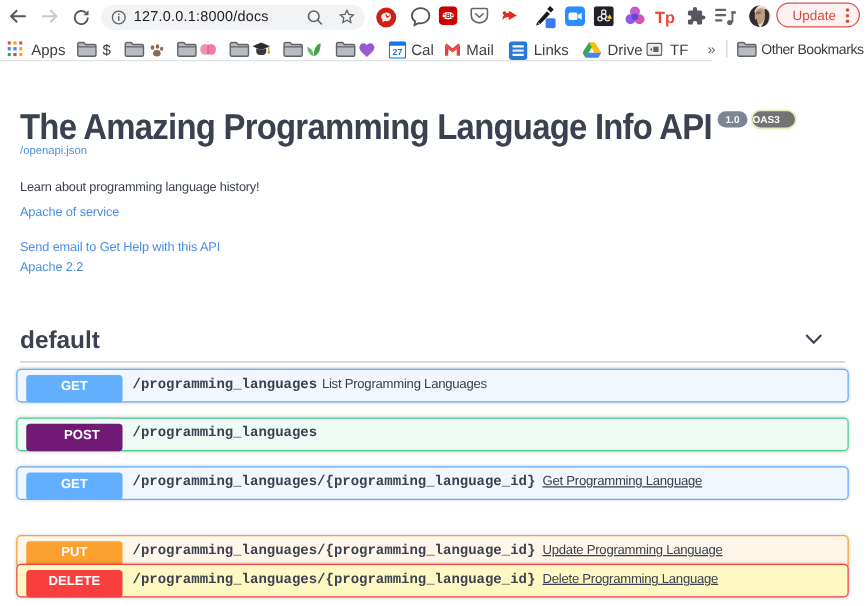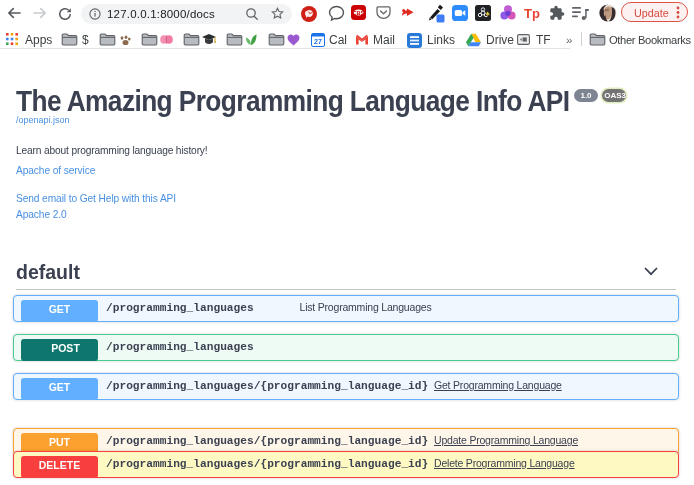--- a/index.html
+++ b/index.html
@@ -9,44 +9,44 @@
   
   #toolbar { position:absolute; left:0; top:0; width:694px; height:28px; background:#fff; }
   #omnibox { position:absolute; left:81px; top:4px; width:211px; height:20px; background:#f1f3f4; border-radius:10px; }
   #urltext { position:absolute; left:107px; top:8px; font-size:11.5px; color:#202124; letter-spacing:0.2px; }
   
   #bookbar { position:absolute; left:0; top:28px; width:570px; height:21px; background:#fff; border-bottom:1px solid #e2e3e5; }
   .bktext { position:absolute; top:5px; font-size:12px; color:#3c4043; white-space:nowrap; }
   
   #title { position:absolute; left:16px; top:85px; font-size:26.3px; font-weight:bold; color:#3b4151; letter-spacing:-0.6px; transform:scaleY(1.1); transform-origin:0 0; }
   #b10 { position:absolute; left:574px; top:89px; width:24px; height:13px; background:#7d8492; border-radius:7px; color:#fff; font-size:8px; font-weight:bold; text-align:center; line-height:13px; }
-  #boas { position:absolute; left:602px; top:89px; width:24px; height:13px; background:#737373; border-radius:7px; color:#fff; font-size:8px; font-weight:bold; text-align:right; line-height:13px; box-shadow:0 0 0 1.5px rgba(137,191,4,.25); }
+  #boas { position:absolute; left:602px; top:89px; width:34px; height:13px; background:#737373; border-radius:7px; color:#fff; font-size:8px; font-weight:bold; text-align:left; line-height:13px; box-shadow:0 0 0 1.5px rgba(137,191,4,.25); }
   .link { color:#4990e2; text-decoration:none; }
   #openapi { position:absolute; left:16px; top:115px; font-size:9px; }
   #desc { position:absolute; left:16px; top:144.6px; font-size:10.2px; letter-spacing:-0.15px; color:#3b4151; }
   #tos  { position:absolute; left:16px; top:164.6px; font-size:10.2px; letter-spacing:-0.1px; }
   #help1 { position:absolute; left:16px; top:180.6px; font-size:10.2px; letter-spacing:-0.1px; }
   #help2 { position:absolute; left:16px; top:192.6px; font-size:10.2px; letter-spacing:-0.1px; }
   #lic { position:absolute; left:16px; top:208.6px; font-size:10.2px; letter-spacing:-0.1px; }
   #deftitle { position:absolute; left:16px; top:261px; font-size:19.5px; font-weight:bold; color:#3b4151; }
   #defline { position:absolute; left:16px; top:289px; width:660px; height:1px; background:rgba(59,65,81,.3); }
   
   .opblock { position:absolute; left:13px; width:666px; height:27px; border-radius:4px; border:1px solid; box-shadow:0 0 3px rgba(0,0,0,.19); }
   .opblock .method { position:absolute; left:7px; top:4px; width:77px; height:22px; border-radius:3px; color:#fff; font-size:10.5px; font-weight:bold; text-align:center; line-height:18px; font-family:"Liberation Sans", sans-serif; }
   .opblock .path { position:absolute; left:92px; top:6px; font-family:"Liberation Mono", monospace; font-weight:bold; font-size:11.2px; color:#3b4151; }
   .opblock .opdesc { position:absolute; top:5px; font-size:10.5px; letter-spacing:-0.2px; color:#3b4151; }
   .op-get    { border-color:#61affe; background:#f0f7ff; }
   .op-get .method { background:#61affe; }
   .op-post   { border-color:#49cc90; background:#eefaf4; }
-  .op-post .method { background:#0f766e;padding-left:12px; }
+  .op-post .method { background:#701a75;padding-left:12px; }
   .op-put    { border-color:#fca130; background:#fff6ea;margin-top:16px; }
   .op-put .method { background:#fca130; }
   .op-delete { border-color:#f93e3e; background:#fef9c3; }
   .op-delete .method { background:#f93e3e; }
-  .sdesc { left:243.5px;margin-left:42px; }
+  .sdesc { left:243.5px; }
   .ldesc { left:420px;text-decoration:underline; }
 </style>
 </head>
 <body>
 <div id="page">
 
   <div id="toolbar">
 
     <svg class="abs" style="left:7px;top:5px" width="14" height="16" viewBox="0 0 14 16">
       <path d="M13 8H1.8M6.3 3.6L1.8 8l4.5 4.4" fill="none" stroke="#55585c" stroke-width="1.6" stroke-linecap="round" stroke-linejoin="round"></path>
@@ -288,21 +288,21 @@
     <div class="bktext" style="left:609px;font-size:11.2px;top:5.5px;letter-spacing:-0.35px;">Other Bookmarks</div>
   </div>
 
   <div id="title">The Amazing Programming Language Info API</div>
   <div id="b10">1.0</div>
   <div id="boas">OAS3</div>
   <div id="openapi"><a class="link" href="#">/openapi.json</a></div>
   <div id="desc">Learn about programming language history!</div>
   <div id="tos"><a class="link" href="#">Apache of service</a></div>
   <div id="help2"><a class="link" href="#">Send email to Get Help with this API</a></div>
-  <div id="lic"><a class="link" href="#">Apache 2.0</a></div>
+  <div id="lic"><a class="link" href="#">Apache 2.2</a></div>
 
   <div id="deftitle">default</div>
   <svg class="abs" style="left:644px;top:267px" width="14" height="9" viewBox="0 0 14 9">
     <path d="M1 1l6 6.2L13 1" fill="none" stroke="#3b4151" stroke-width="1.7"></path>
   </svg>
   <div id="defline"></div>
 
   <div class="opblock op-get" style="top:295px">
     <div class="method">GET</div>
     <div class="path">/programming_languages</div>

